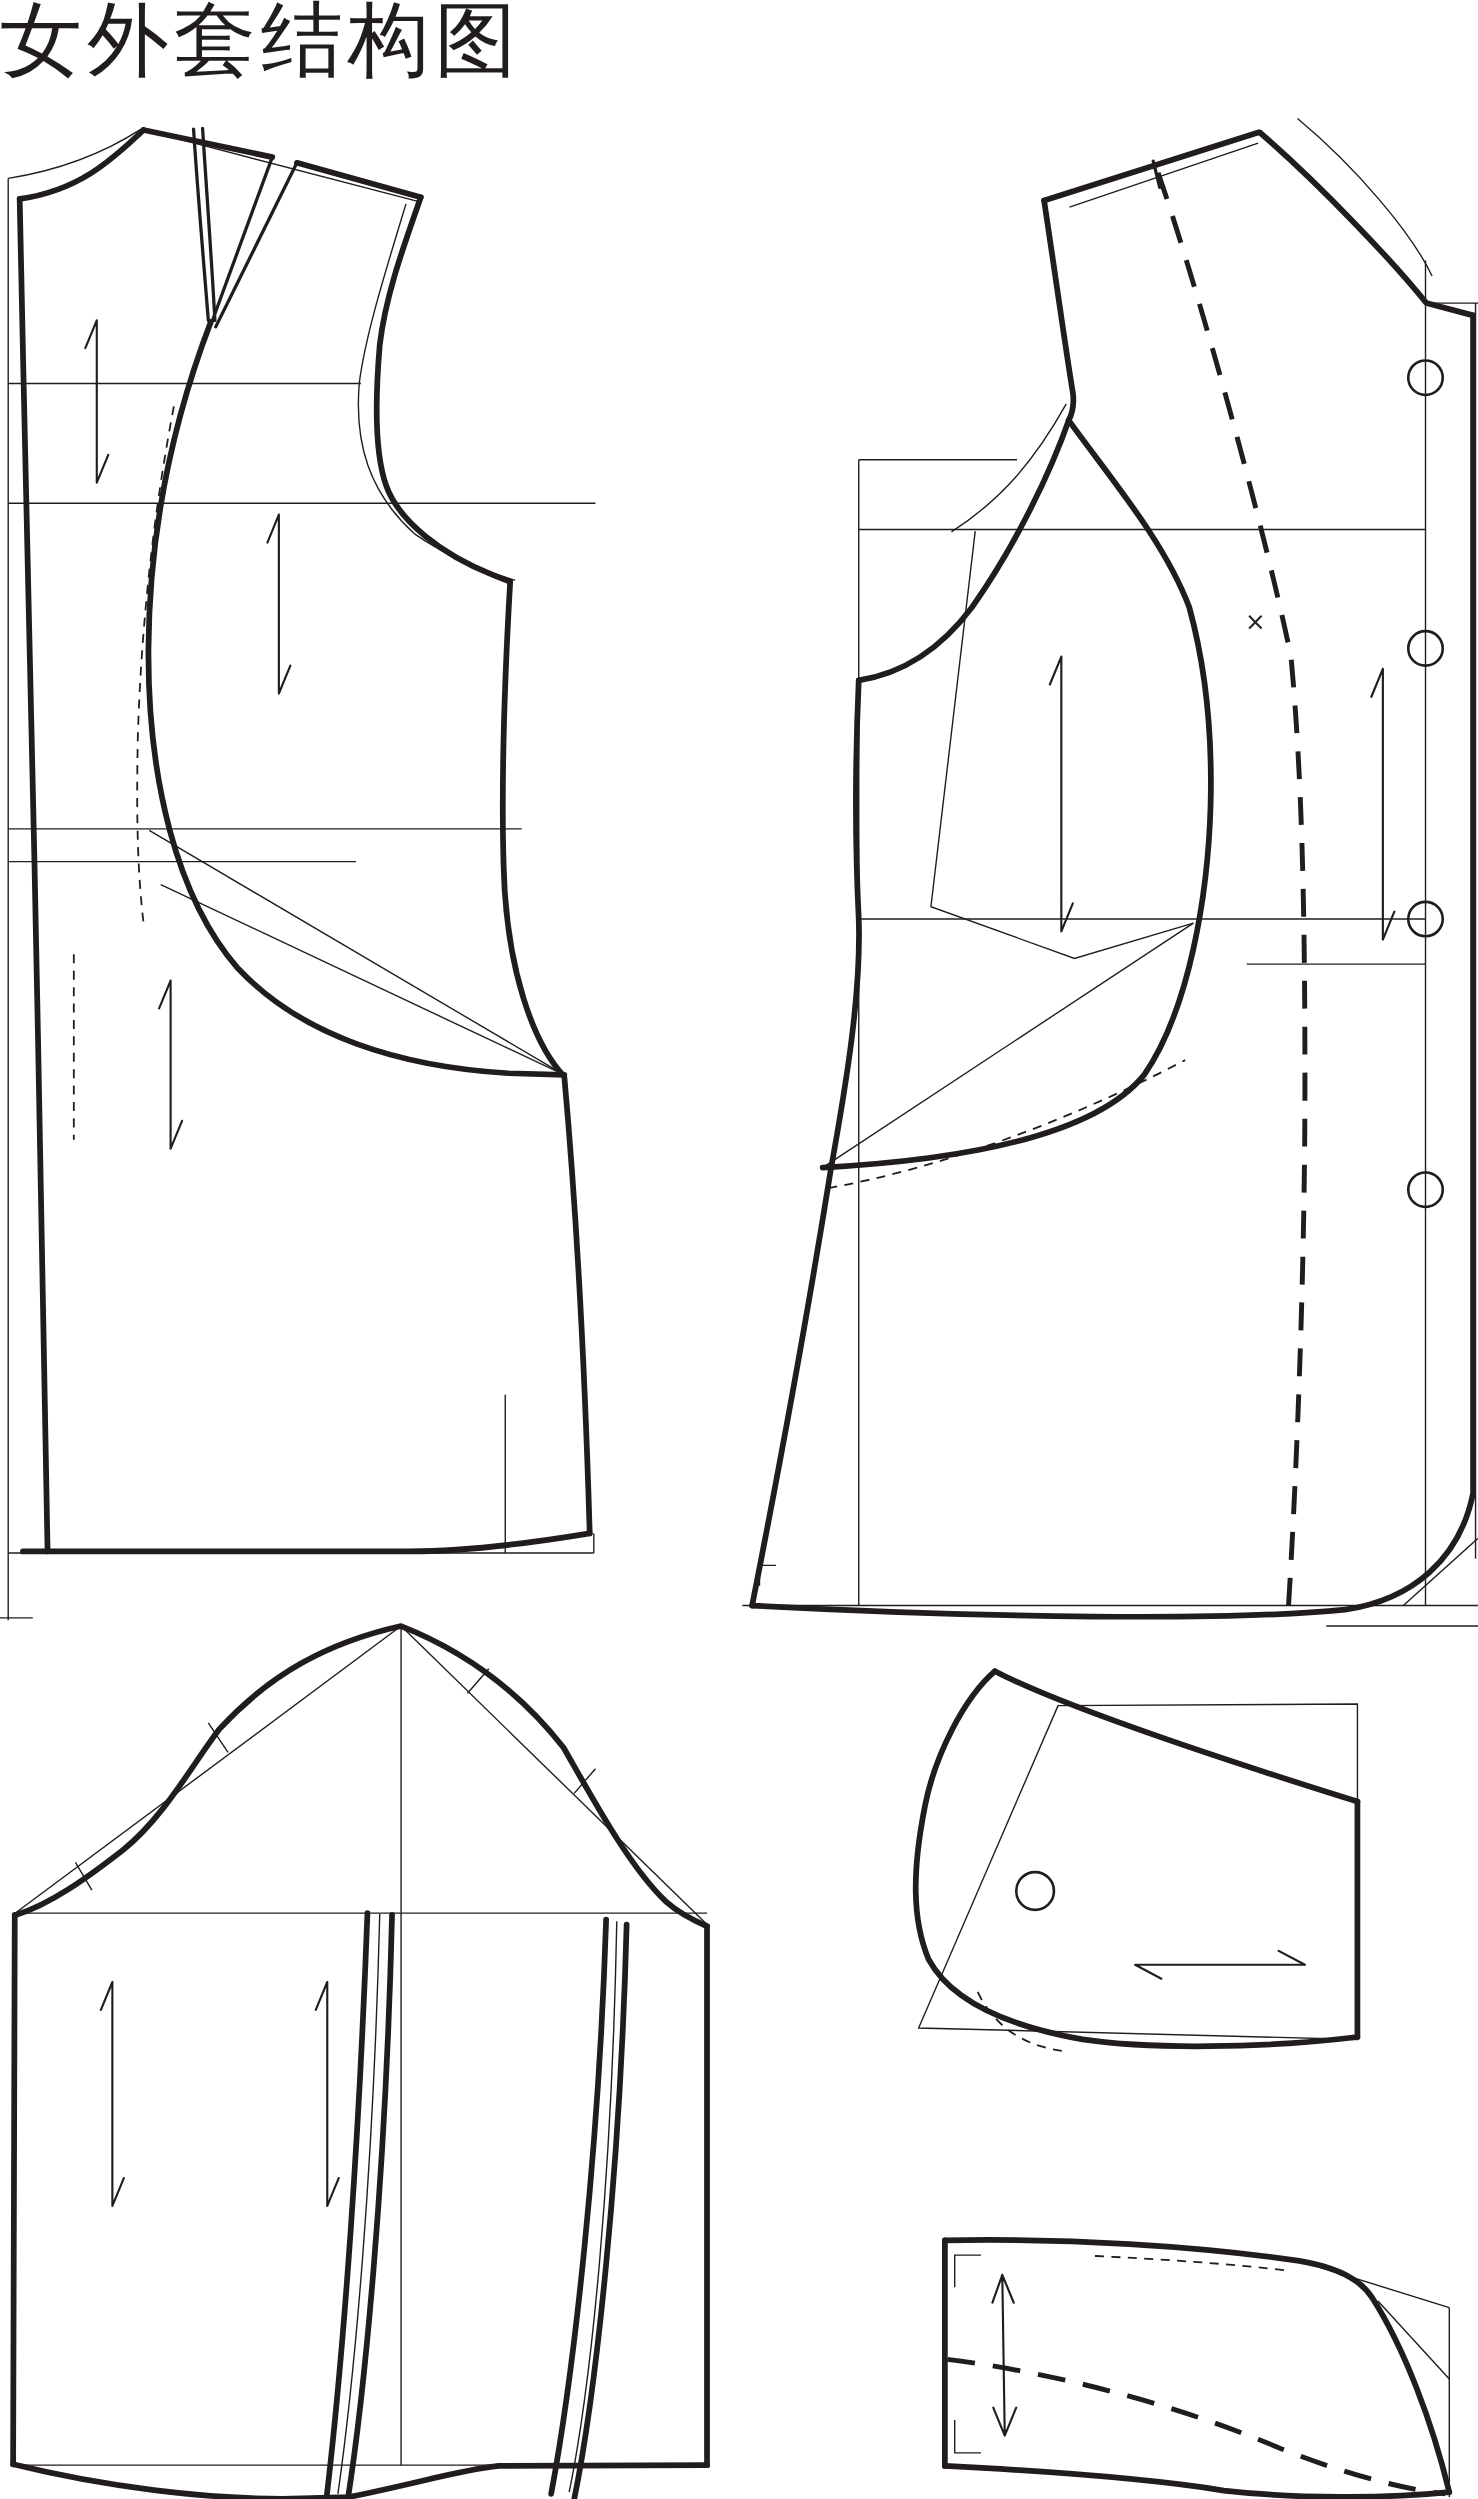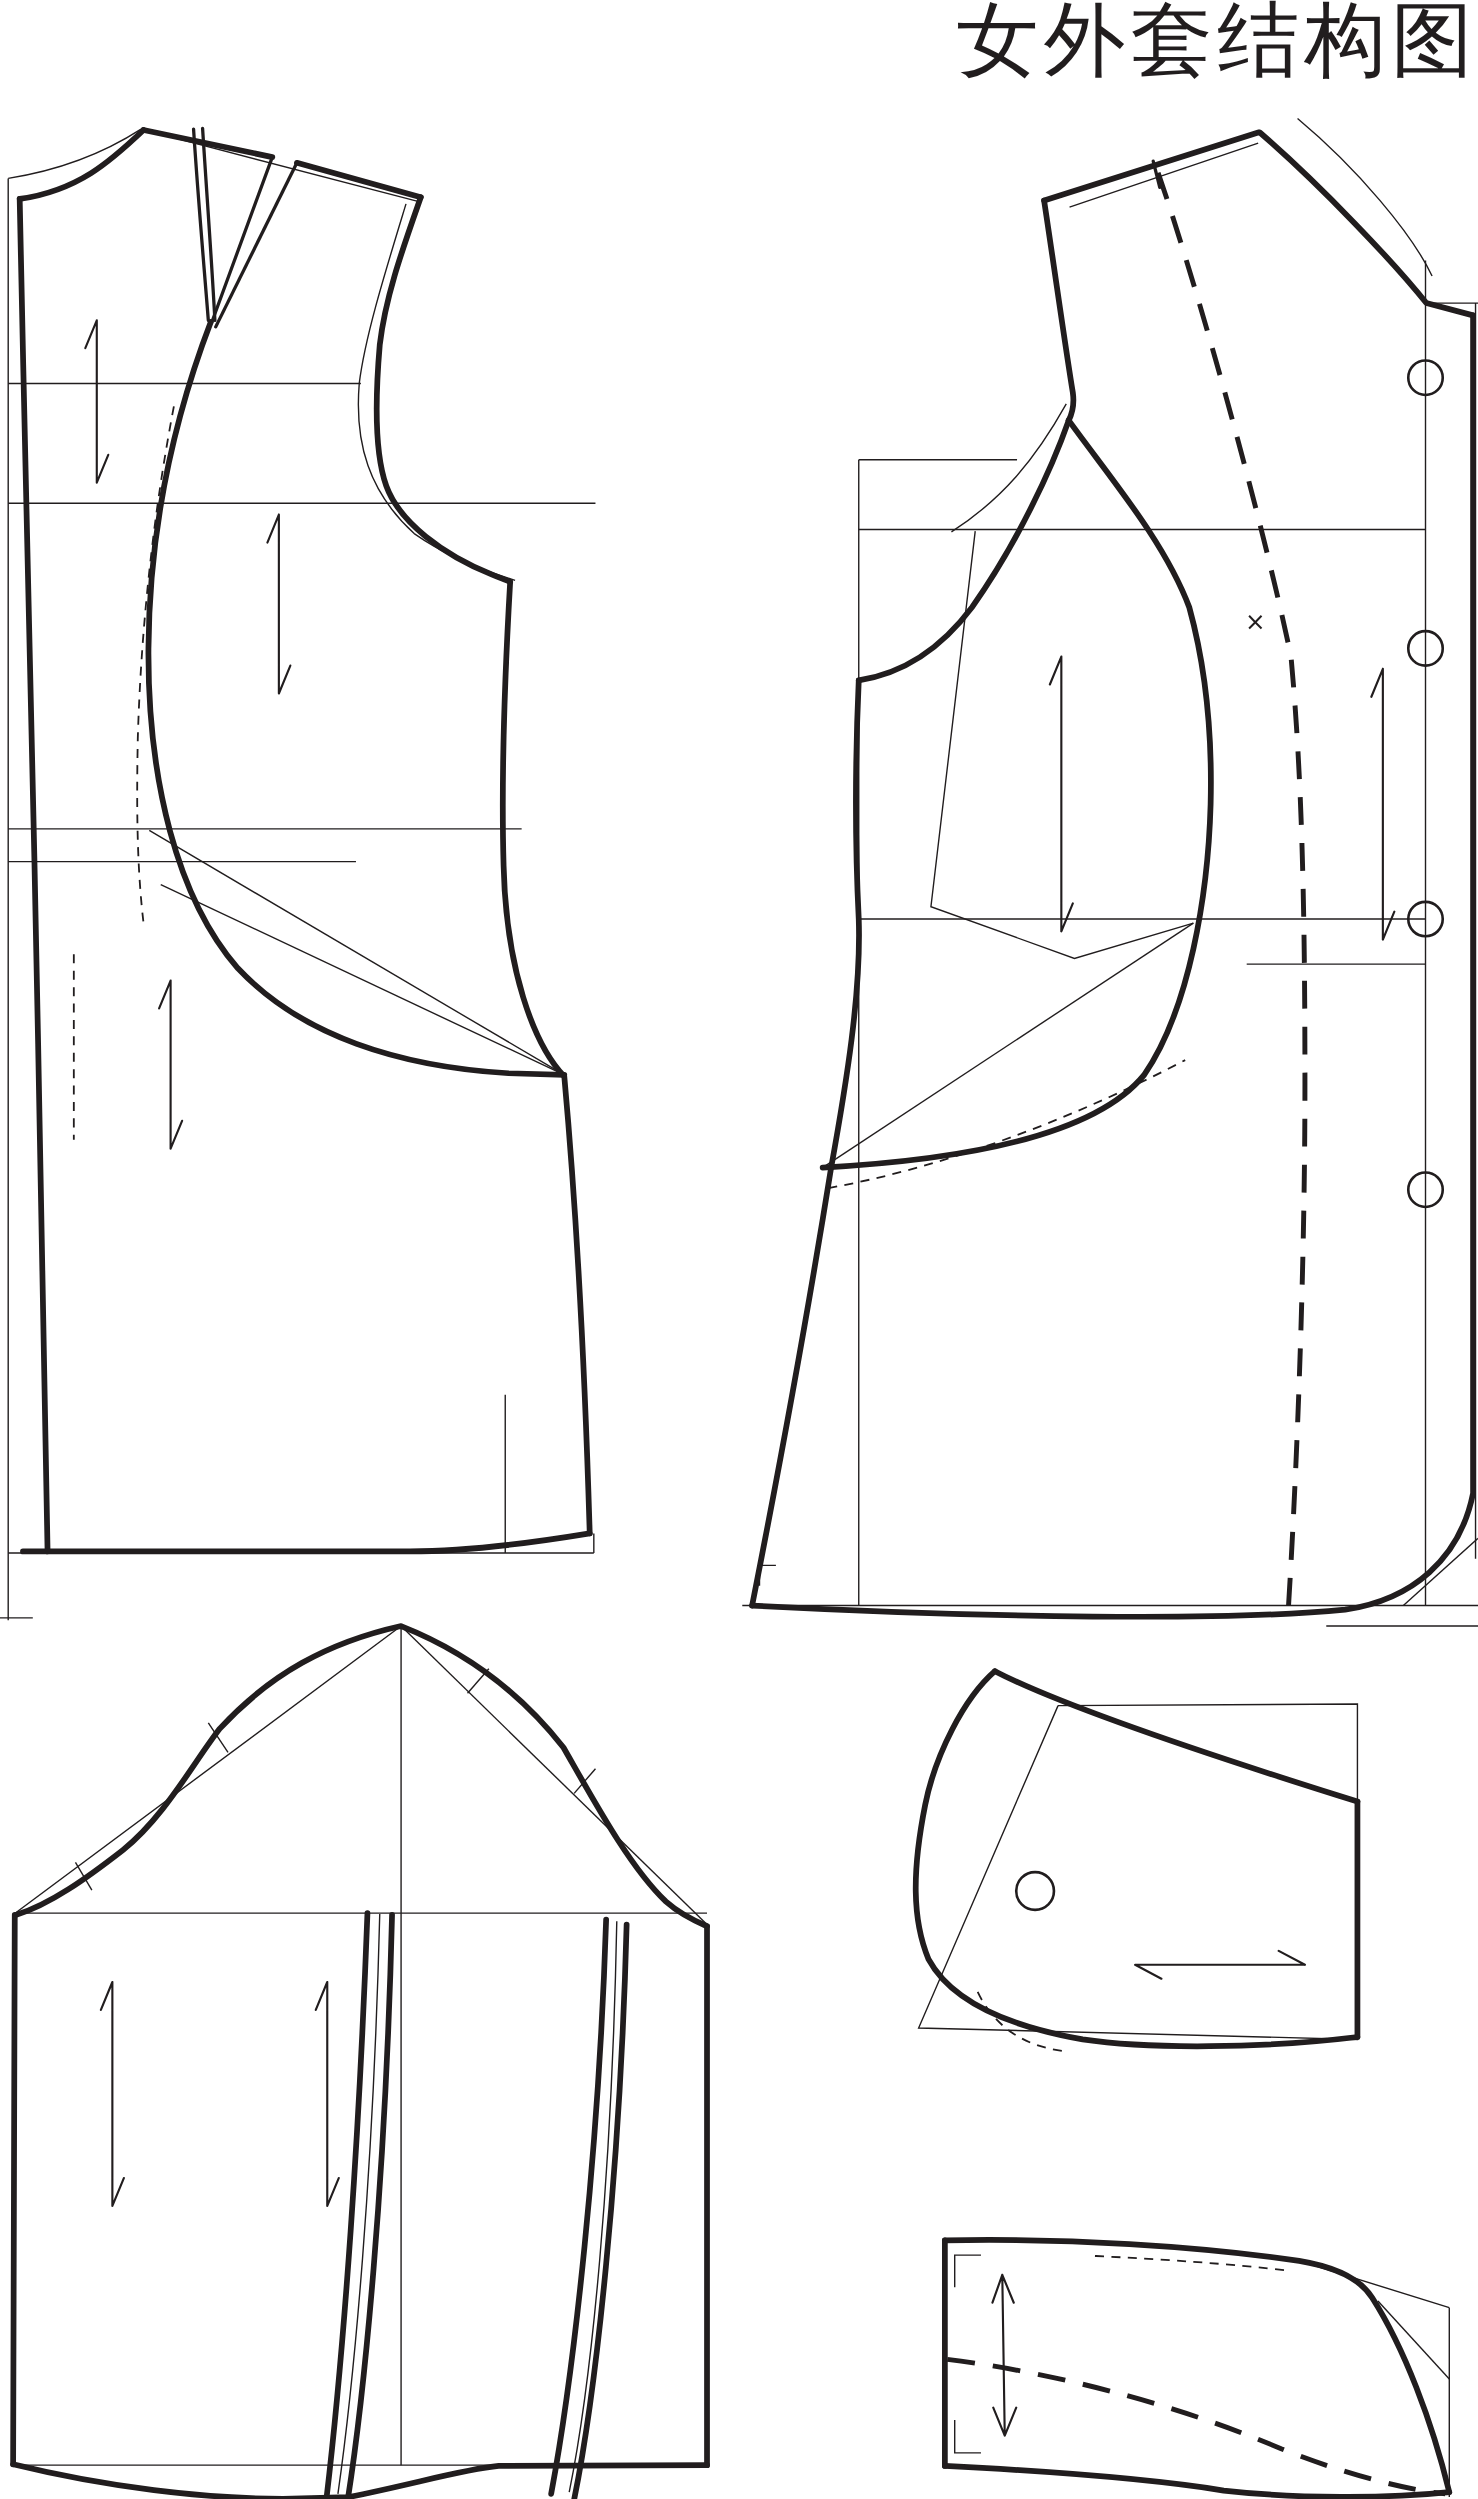--- a/index.html
+++ b/index.html
@@ -1,18 +1,18 @@
 <!DOCTYPE html>
 <html style="font-size:13px"><head>
 <meta charset="utf-8">
 <style>
   html,body{margin:0;padding:0;background:#fff;}
   #stage{position:relative;width:1478px;height:2500px;background:#ffffff;overflow:hidden;
          font-family:"Liberation Serif","DejaVu Serif",serif;}
-  #title{position:absolute;top:0;left:0;width:100%;text-align:right;margin:0;
+  #title{position:absolute;top:0;left:0;width:100%;text-align:left;margin:0;
          font-size:82px;font-weight:400;letter-spacing:4.9px;color:#211d1e;line-height:1.0;}
   svg{position:absolute;left:0;top:0;}
   .thick{fill:none;stroke:#211d1e;stroke-width:7;stroke-linecap:round;stroke-linejoin:round;}
   .med{fill:none;stroke:#211d1e;stroke-width:4;stroke-linecap:round;}
   .thin{fill:none;stroke:#211d1e;stroke-width:1.7;stroke-linecap:butt;}
   .dashbold{fill:none;stroke:#211d1e;stroke-width:6;stroke-dasharray:34 22;stroke-linecap:butt;}
   .dashfine{fill:none;stroke:#211d1e;stroke-width:2.2;stroke-dasharray:11 9;stroke-linecap:butt;}
   .grain{fill:none;stroke:#211d1e;stroke-width:2.6;stroke-linecap:round;}
   .btn{fill:none;stroke:#211d1e;stroke-width:3.2;}
   .xmark{font-family:"DejaVu Sans",sans-serif;font-size:30px;fill:#211d1e;}

